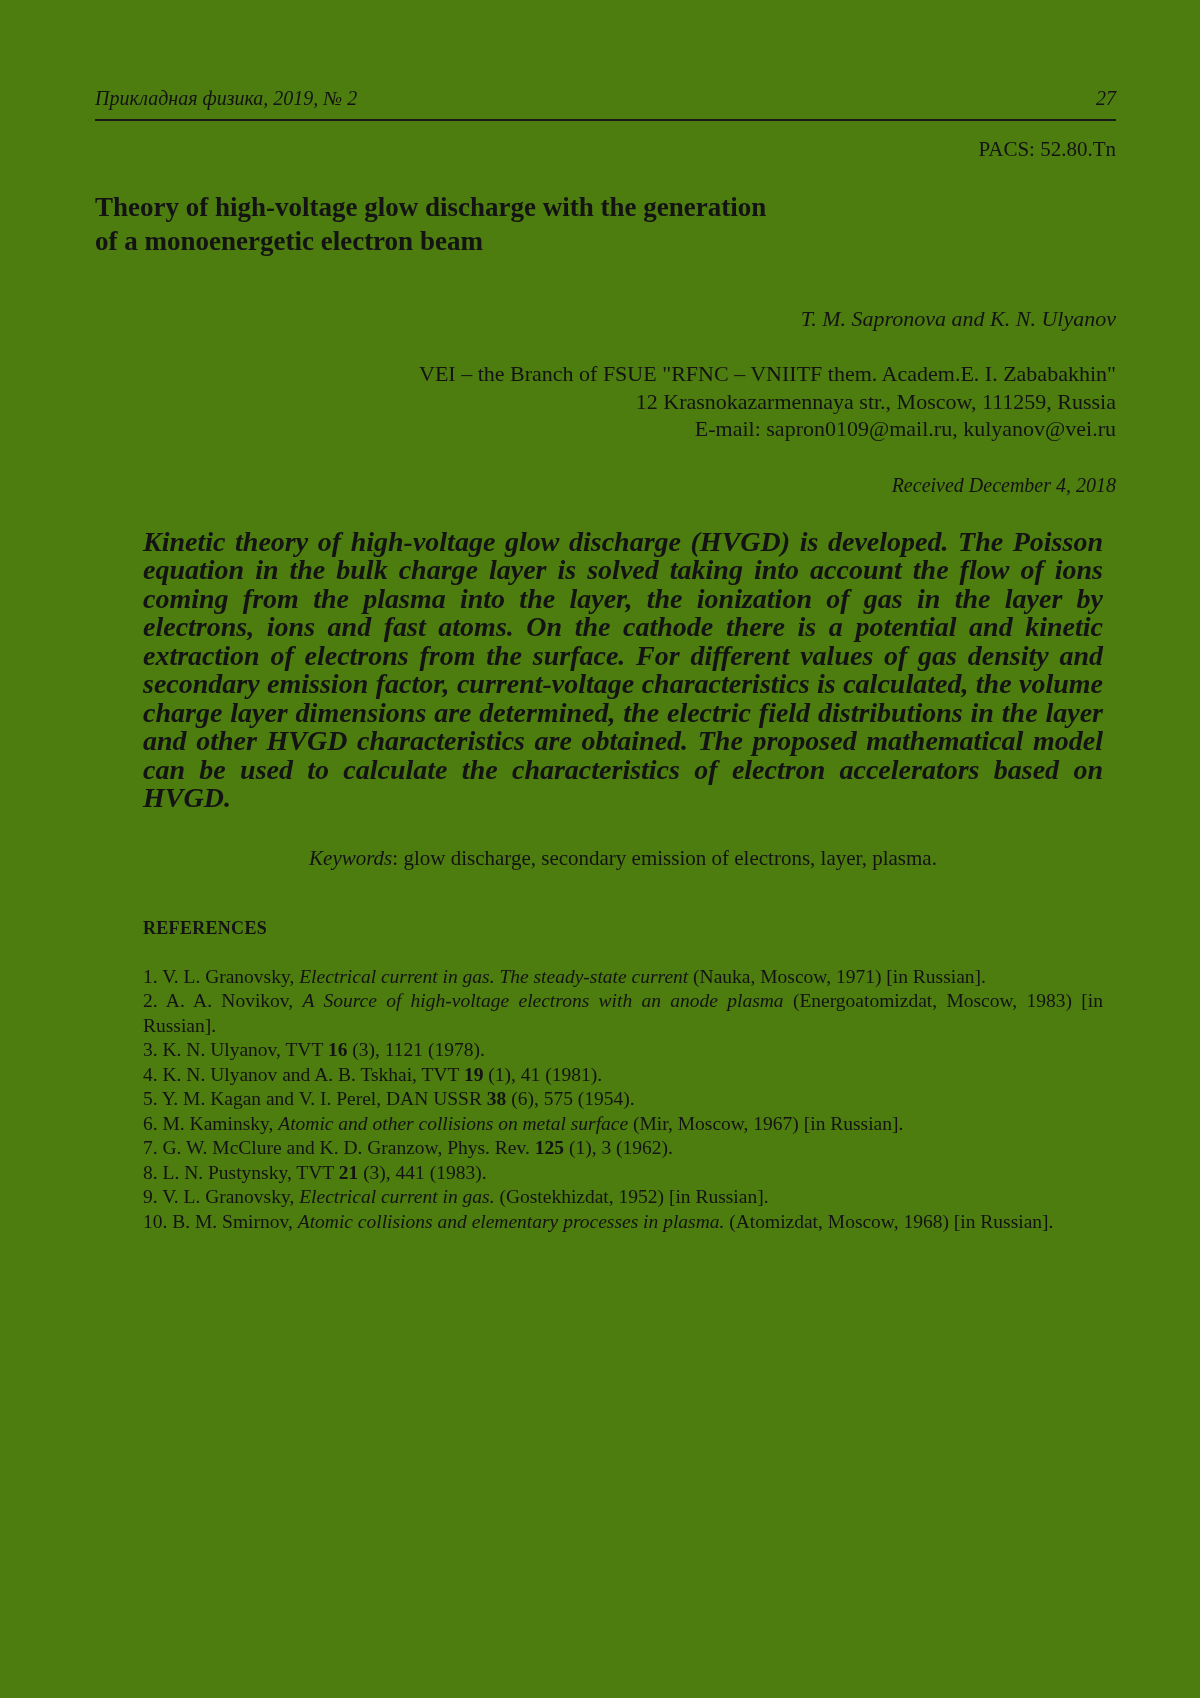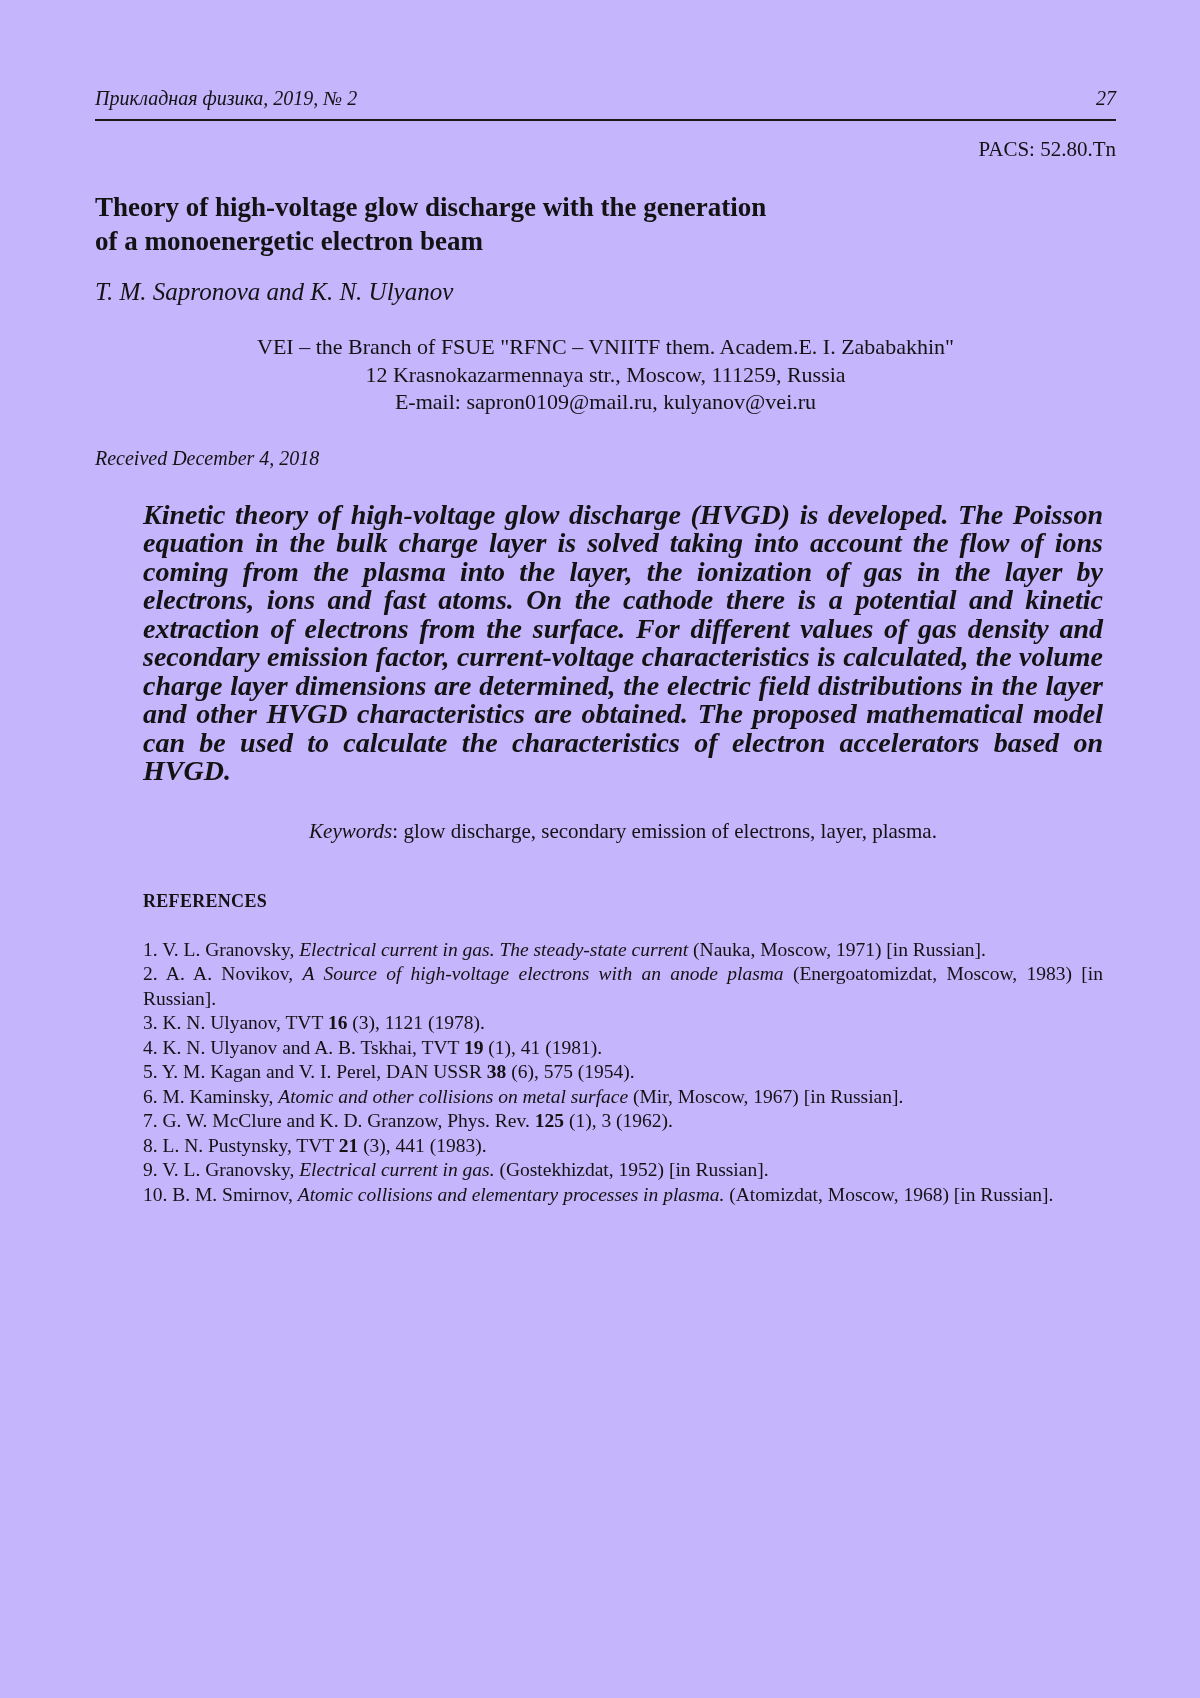--- a/index.html
+++ b/index.html
@@ -6,21 +6,21 @@
     margin: 0;
     padding: 0;
     background: #ffffff;
   }
   .page {
     position: relative;
     width: 1200px;
     height: 1698px;
     box-sizing: border-box;
     margin: 0 auto;
-    background: #c4b5fd;
+    background: #4d7c0f;
     color: #131313;
     font-family: "Liberation Serif", "DejaVu Serif", serif;
     padding: 86px 84px 0 95px;
     overflow: hidden;
   }
   
   .running-head {
     display: flex;
     justify-content: space-between;
     align-items: baseline;
@@ -43,35 +43,35 @@
   
   .title {
     margin: 28px 0 0 0;
     text-align: left;
     font-size: 27px;
     font-weight: bold;
     line-height: 34px;
   }
   .title .tline { display: block; }
   .authors {
-    margin-top: 20px;
-    text-align: left;
+    margin-top: 47px;
+    text-align: right;
     font-style: italic;
-    font-size: 25px;
+    font-size: 22px;
     line-height: 27px;
   }
   .affiliation {
     margin-top: 28px;
-    text-align: center;
+    text-align: right;
     font-size: 22px;
     line-height: 27.5px;
   }
   .received {
     margin-top: 30px;
-    text-align: left;
+    text-align: right;
     font-style: italic;
     font-size: 20px;
     line-height: 24px;
   }
   
   .abstract {
     margin: 31px 13px 0 48px;
     text-align: justify;
     font-weight: bold;
     font-style: italic;

